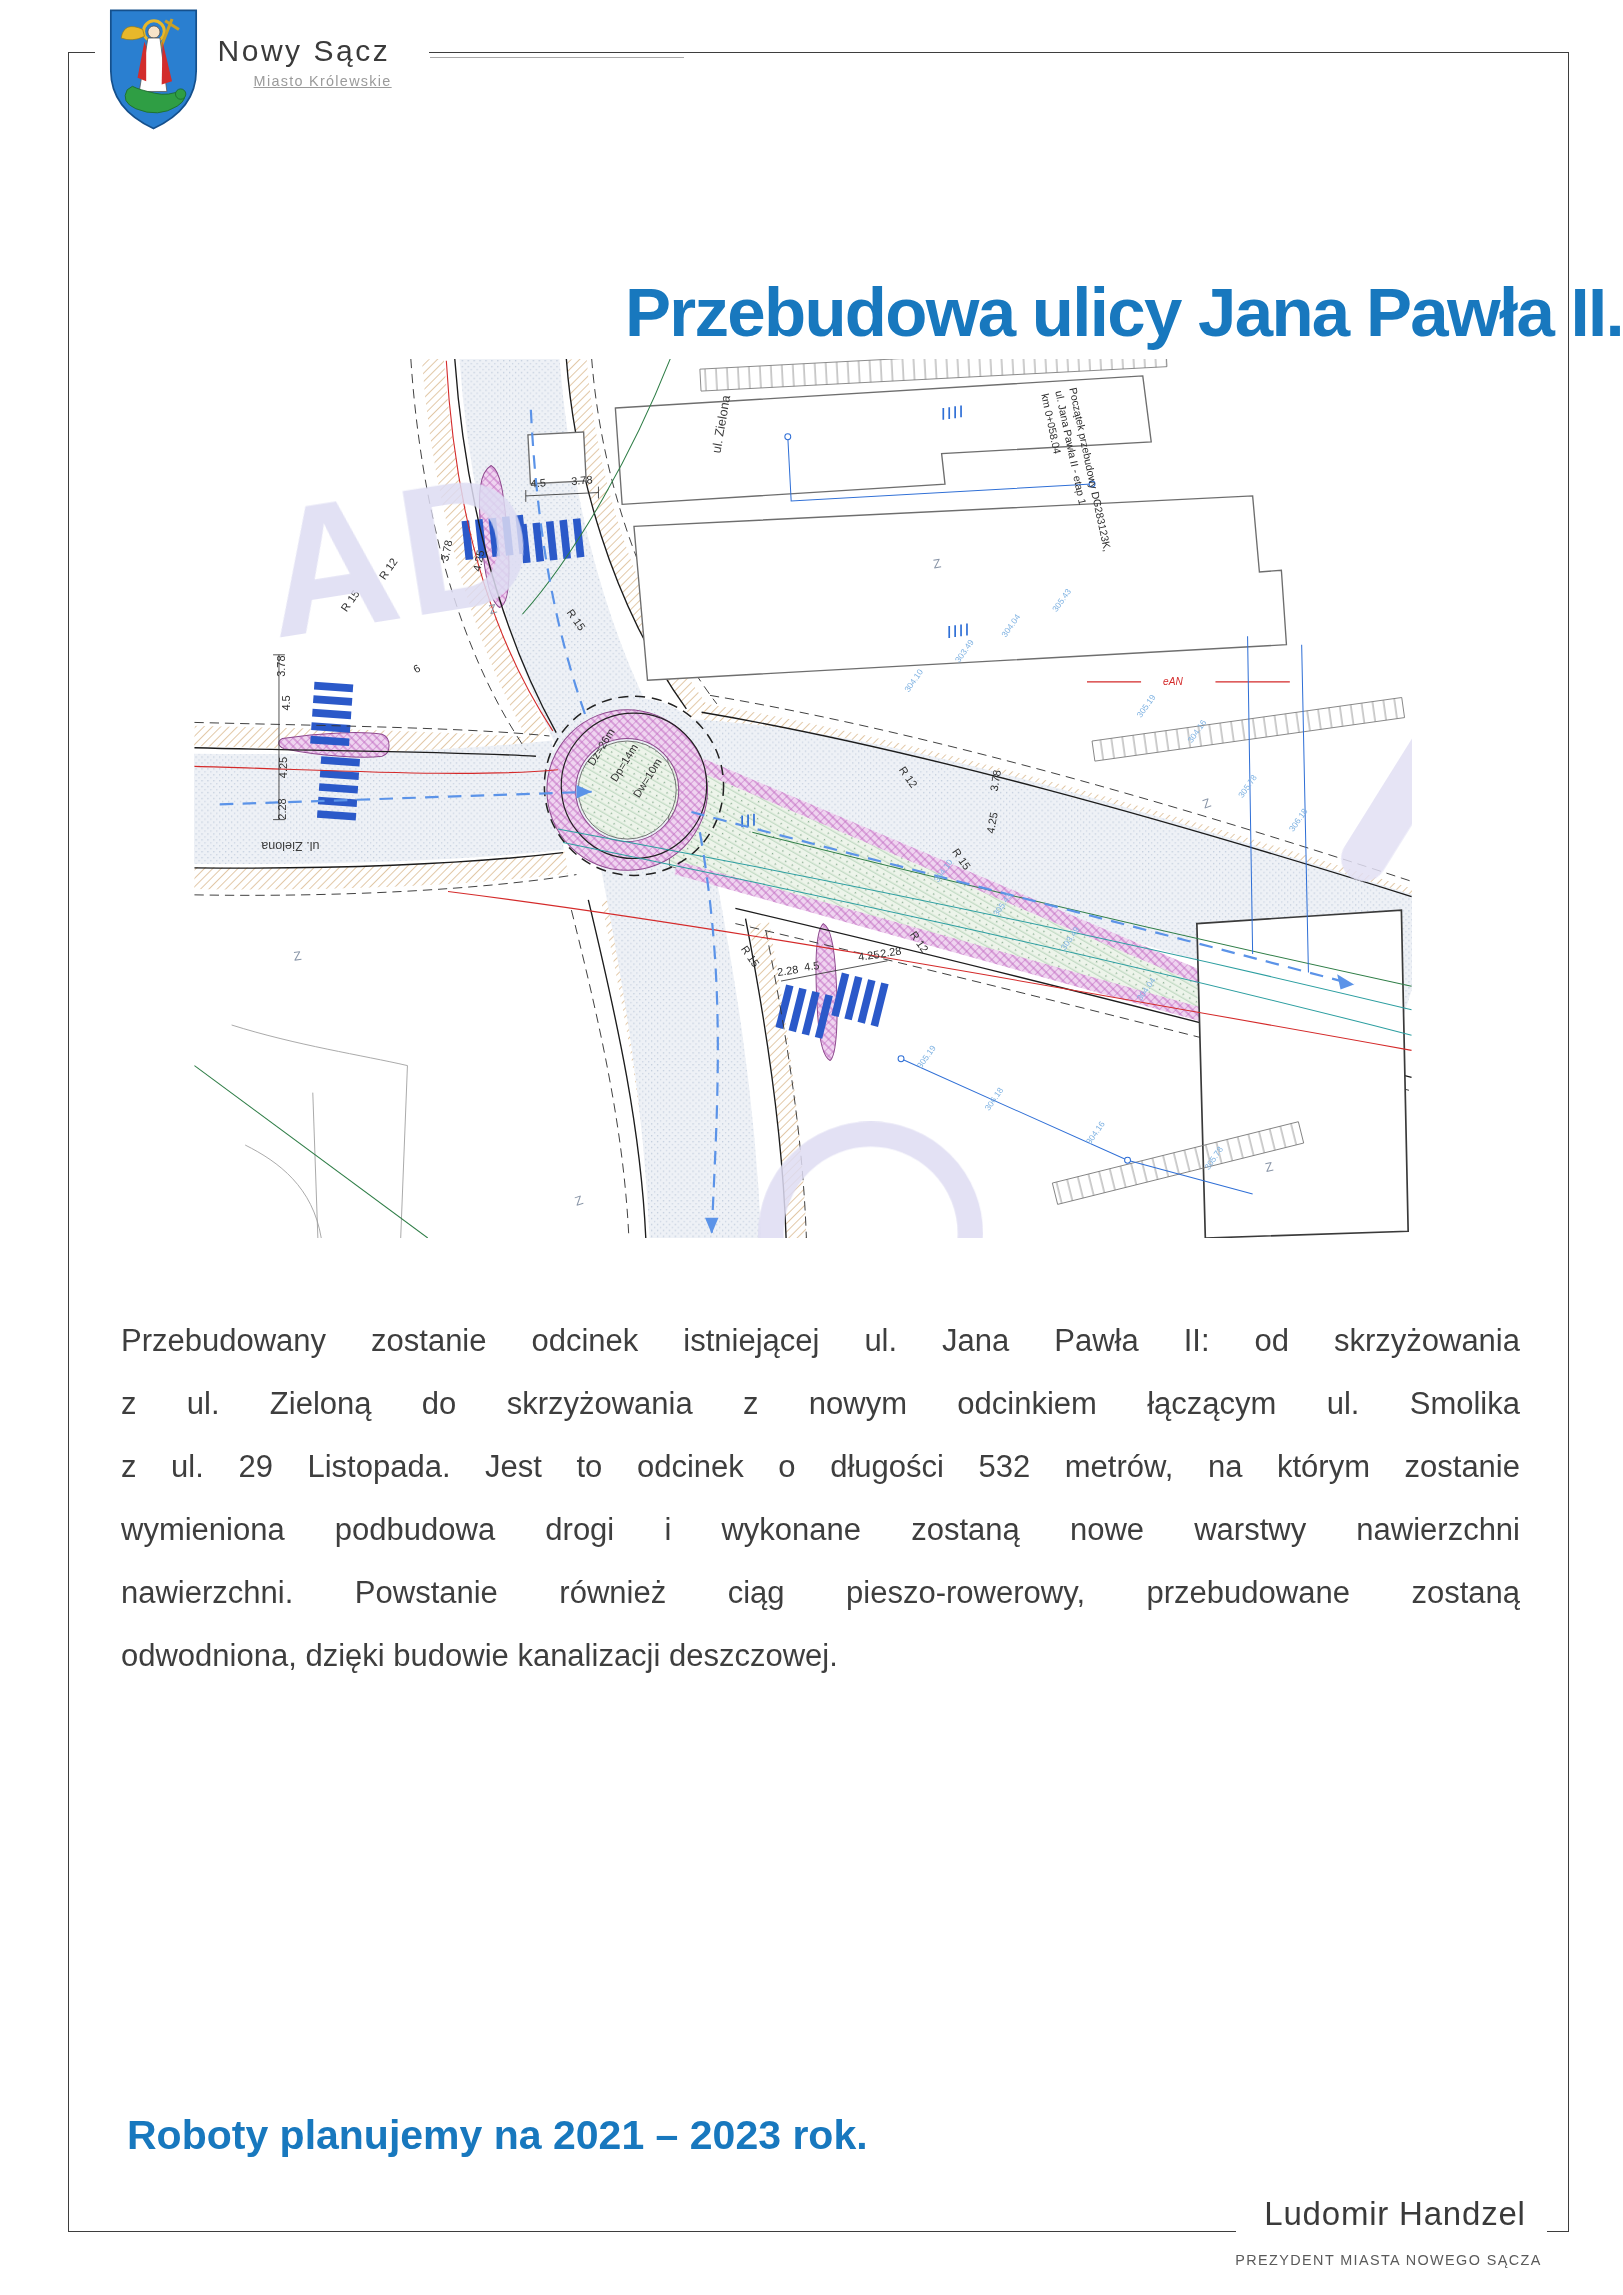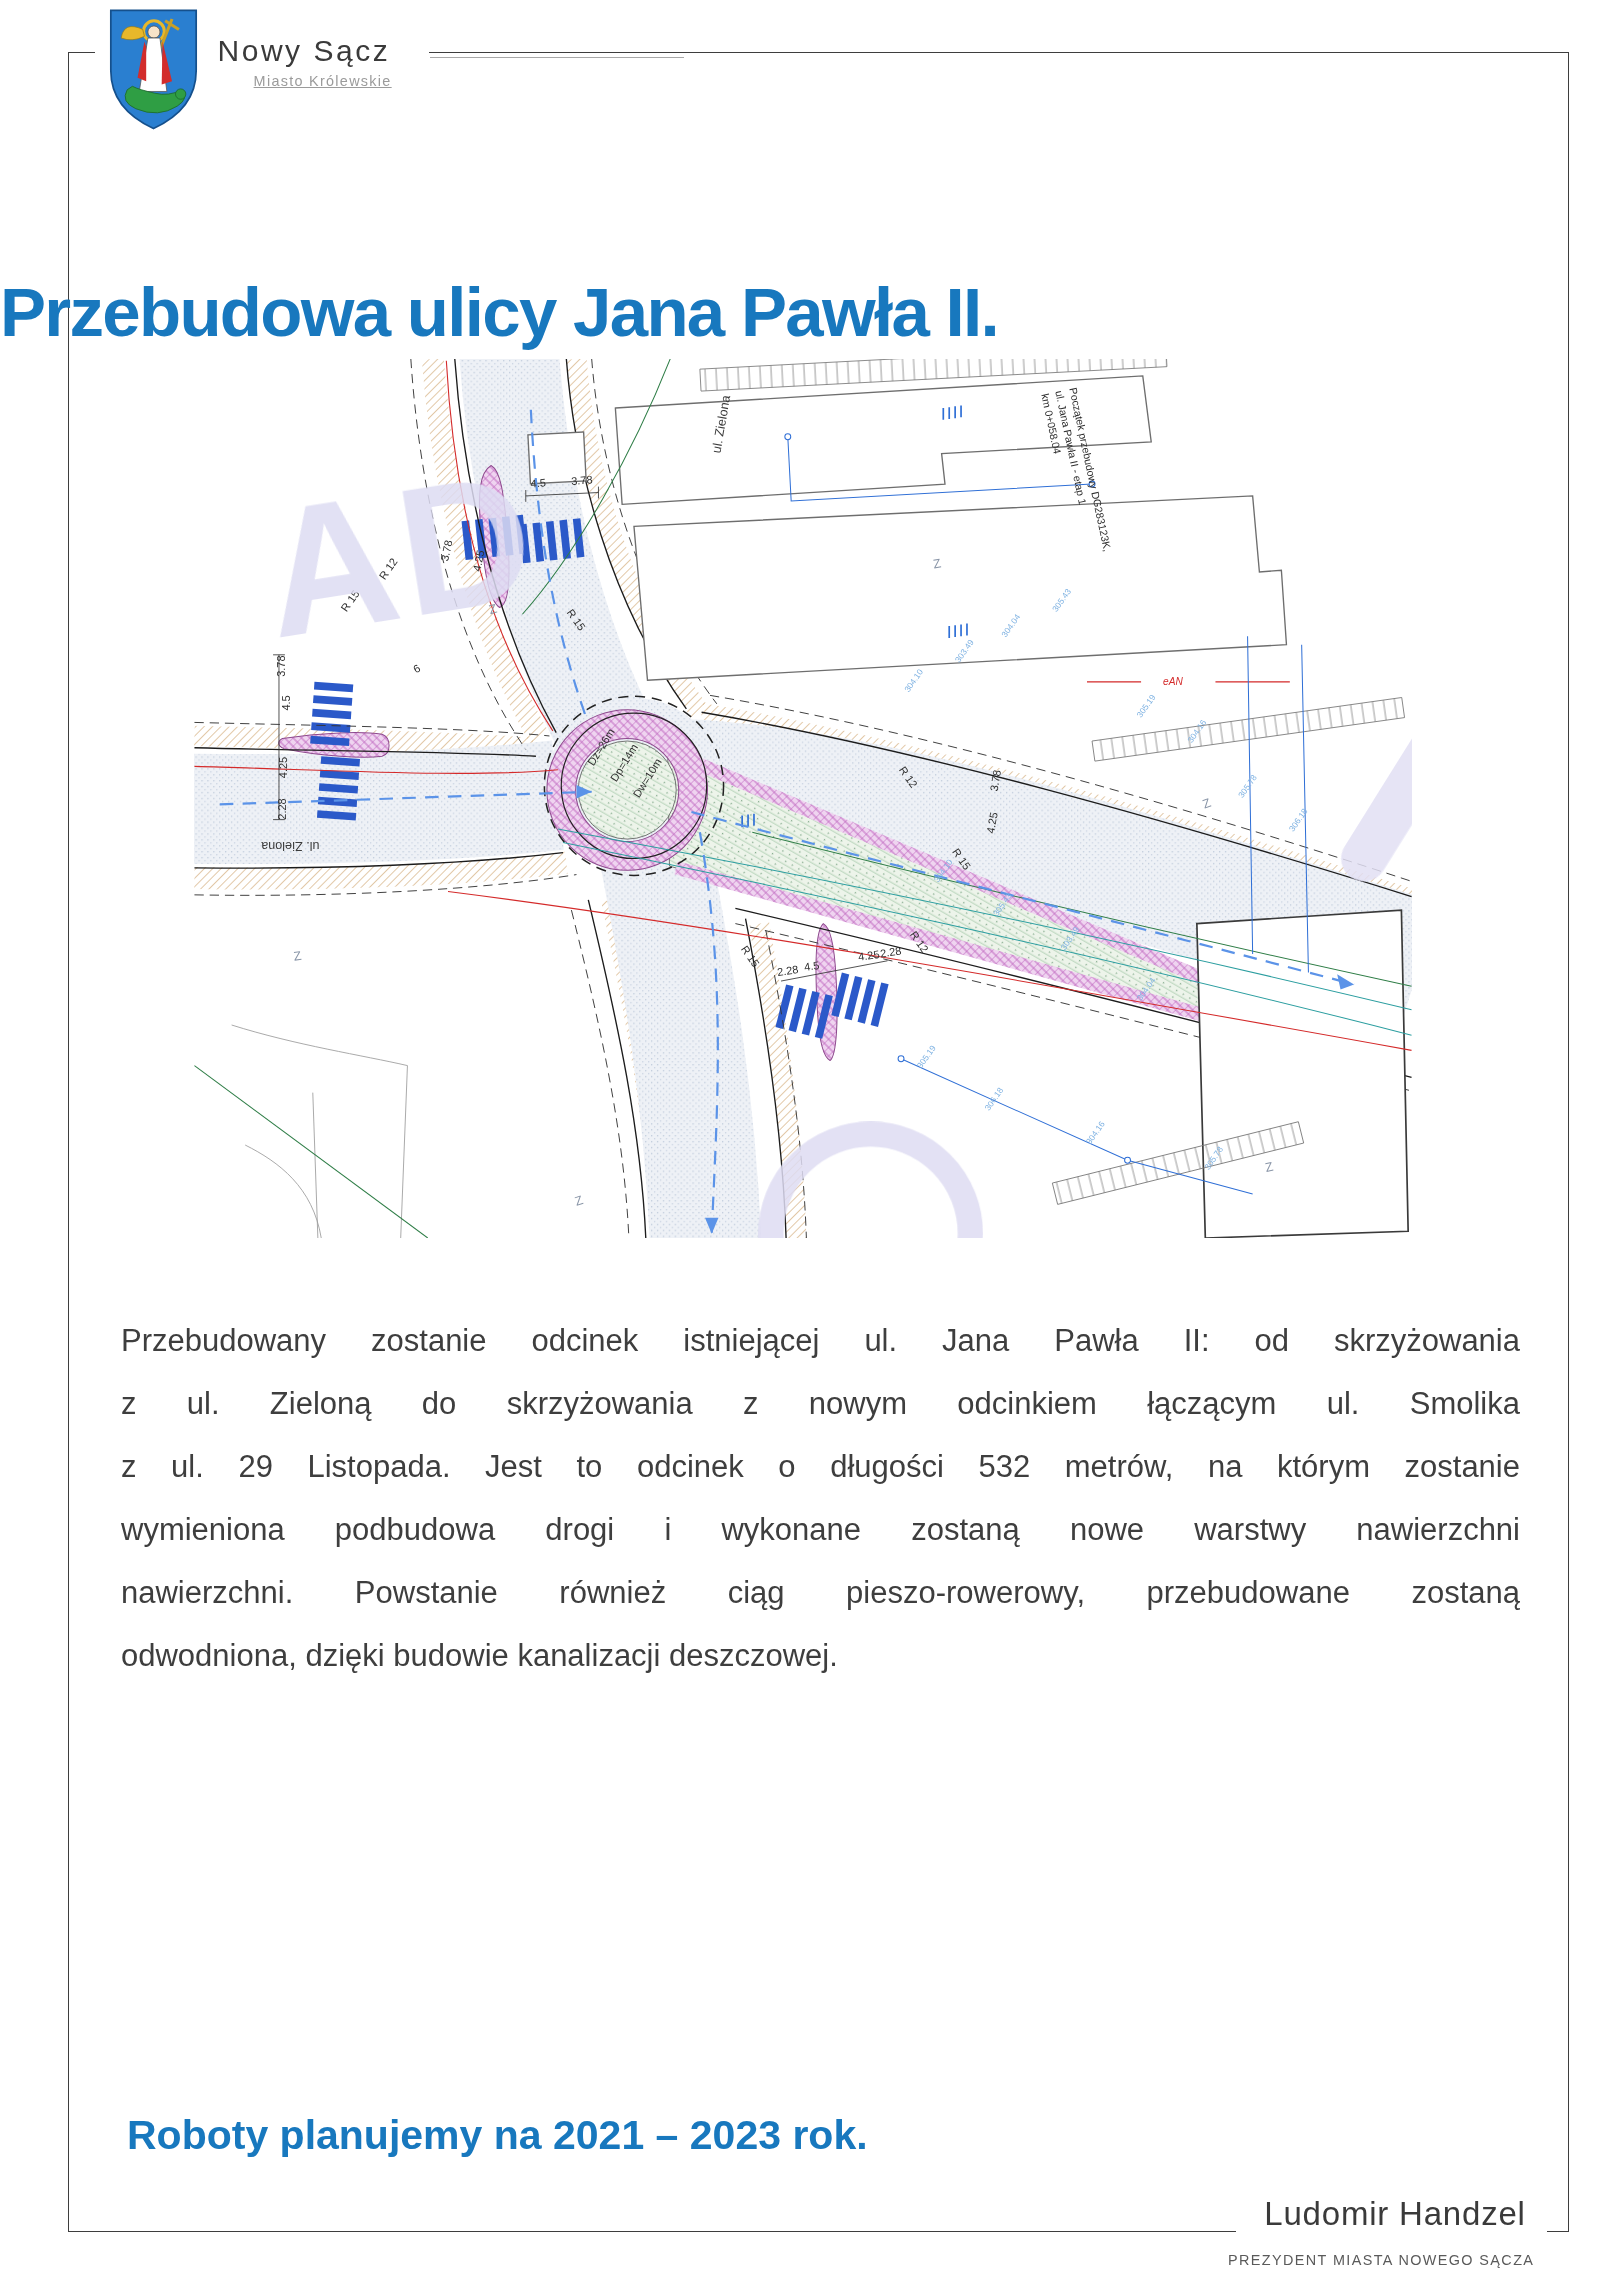--- a/index.html
+++ b/index.html
@@ -11,36 +11,36 @@
   .mask{position:absolute;background:#ffffff;}
   .mask-top{left:95px;top:34px;width:334px;height:42px;}
   .mask-bottom{left:1236px;top:2212px;width:311px;height:41px;}
 
   .logo-block{position:absolute;left:108px;top:6.8px;display:flex;align-items:flex-start;}
   .coa{width:91px;height:125px;}
   .city-txt{margin-left:18.6px;margin-top:27px;}
   .city-name{font-size:30px;letter-spacing:2.5px;color:#3a3a3a;font-weight:400;}
   .city-sub{font-size:14.4px;letter-spacing:1.3px;color:#9b9b9b;margin-top:5px;padding-left:36px;text-decoration:underline;}
 
-  .doc-title{position:absolute;left:0;top:227px;width:100%;text-align:left;
+  .doc-title{position:absolute;left:0;top:227px;width:100%;text-align:right;
              font-size:69px;font-weight:bold;letter-spacing:-1.7px;color:#1878be;}
 
   .map-wrap{position:absolute;left:194px;top:359px;width:1218px;height:879px;}
   .map-wrap svg{width:100%;height:100%;display:block;}
 
   .body-text{position:absolute;left:121px;top:1309px;width:1399px;
              font-size:31px;font-weight:300;color:#3e3e3e;}
   .body-text .line{line-height:63px;text-align:justify;text-align-last:justify;white-space:normal;}
   .body-text .line.last{text-align-last:left;}
 
   .schedule{position:absolute;left:127px;top:2112px;font-size:41px;font-weight:bold;color:#1878be;}
 
   .sig-name{position:absolute;left:1241px;top:2195px;width:308px;text-align:center;
             font-size:33px;color:#3a3a3a;font-weight:300;letter-spacing:0.8px;}
-  .sig-title{position:absolute;left:1228px;top:2252px;width:321px;text-align:left;
+  .sig-title{position:absolute;left:1228px;top:2252px;width:321px;text-align:center;
              font-size:14.4px;letter-spacing:1.4px;color:#5a5a5a;}
 
   text{font-family:"Liberation Sans","DejaVu Sans",sans-serif;}
   .dim{font-size:13px;fill:#2f2f2f;}
   .street{font-size:15px;fill:#3c3c3c;}
   .note{font-size:12.5px;fill:#2f2f2f;}
   .survey{font-size:10px;fill:#7fb2e2;}
   .zmark{font-size:15px;fill:#8a96a8;}
   .ean{font-size:12px;fill:#d42a2a;font-style:italic;}
   .rlab{font-size:13px;fill:#2f2f2f;}

